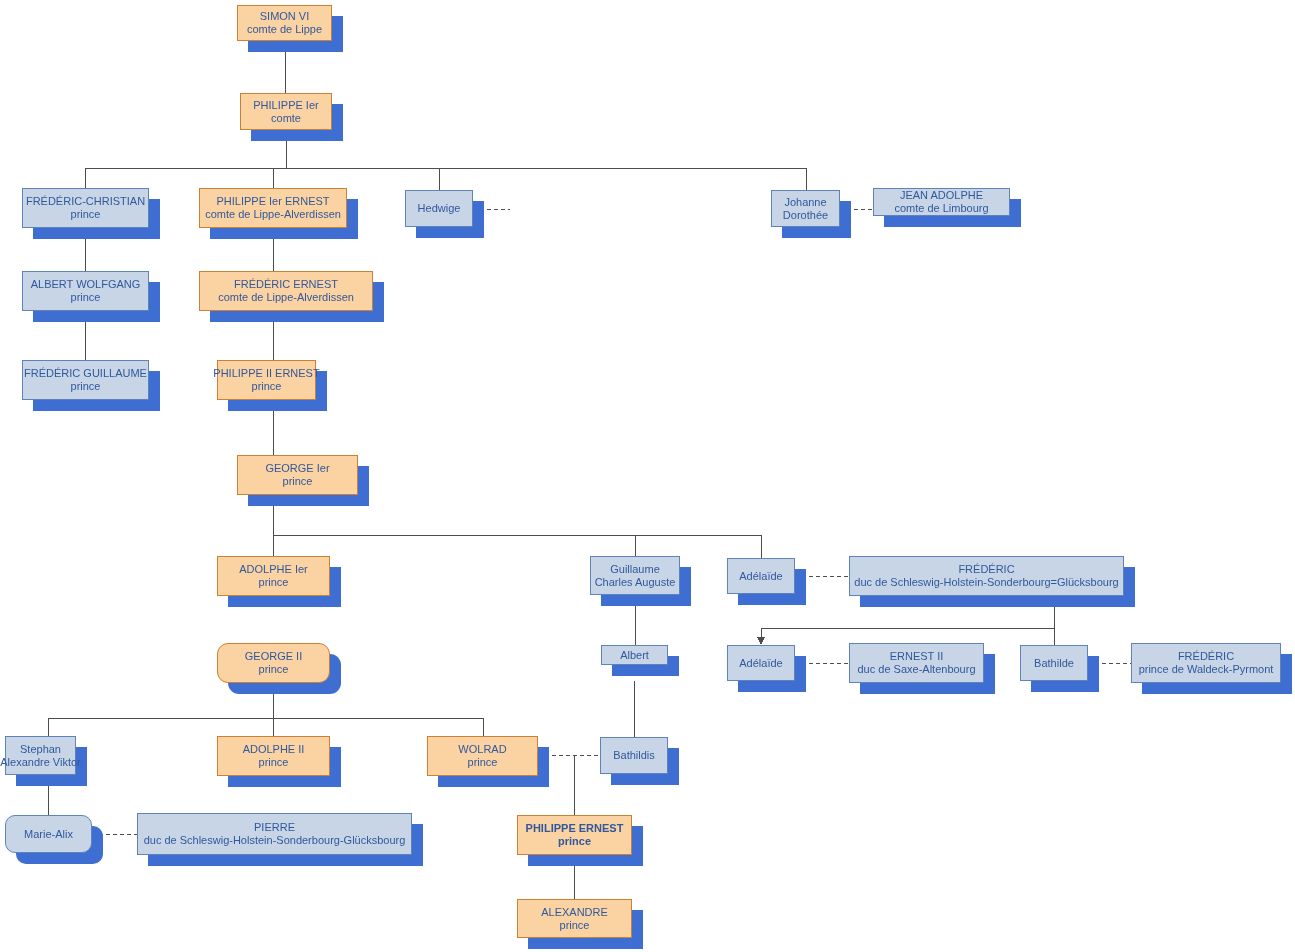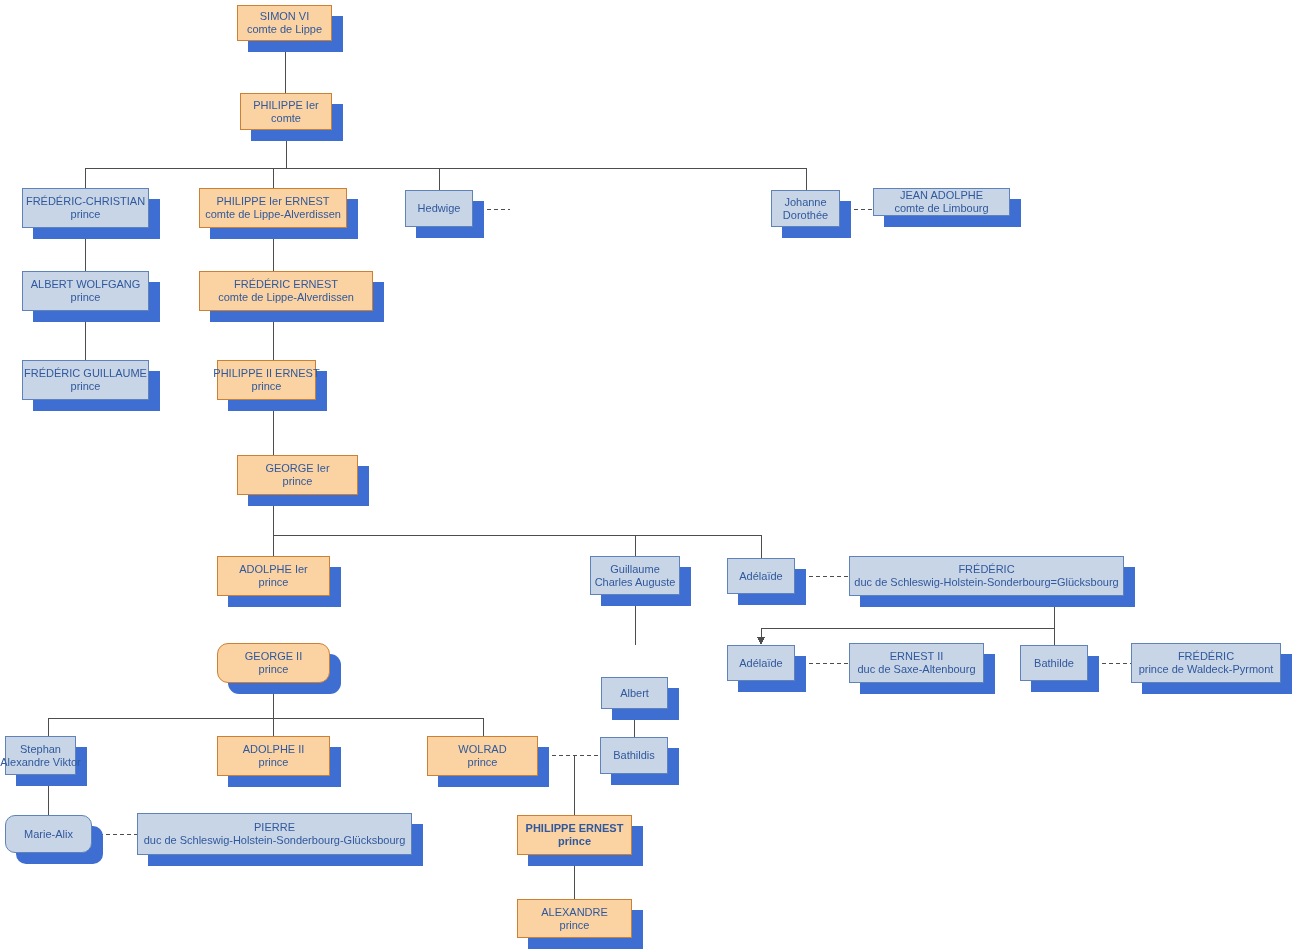--- a/index.html
+++ b/index.html
@@ -153,21 +153,21 @@
       <div class="nline">Adélaïde</div>
     </div>
     <div class="node blue" style="left: 849px; top: 556px; width: 275px; height: 40px;">
       <div class="nline">FRÉDÉRIC</div>
       <div class="nline">duc de Schleswig-Holstein-Sonderbourg=Glücksbourg</div>
     </div>
     <div class="node orange" style="left: 217px; top: 643px; width: 113px; height: 40px; border-radius: 11px;">
       <div class="nline">GEORGE II</div>
       <div class="nline">prince</div>
     </div>
-    <div class="node blue" style="left: 601px; top: 645px; width: 67px; height: 32px; margin-top: 32px;">
+    <div class="node blue" style="left: 601px; top: 645px; width: 67px; height: 20px;">
       <div class="nline">Albert</div>
     </div>
     <div class="node blue" style="left: 727px; top: 645px; width: 68px; height: 36px;">
       <div class="nline">Adélaïde</div>
     </div>
     <div class="node blue" style="left: 849px; top: 643px; width: 135px; height: 40px;">
       <div class="nline">ERNEST II</div>
       <div class="nline">duc de Saxe-Altenbourg</div>
     </div>
     <div class="node blue" style="left: 1020px; top: 645px; width: 68px; height: 36px;">

